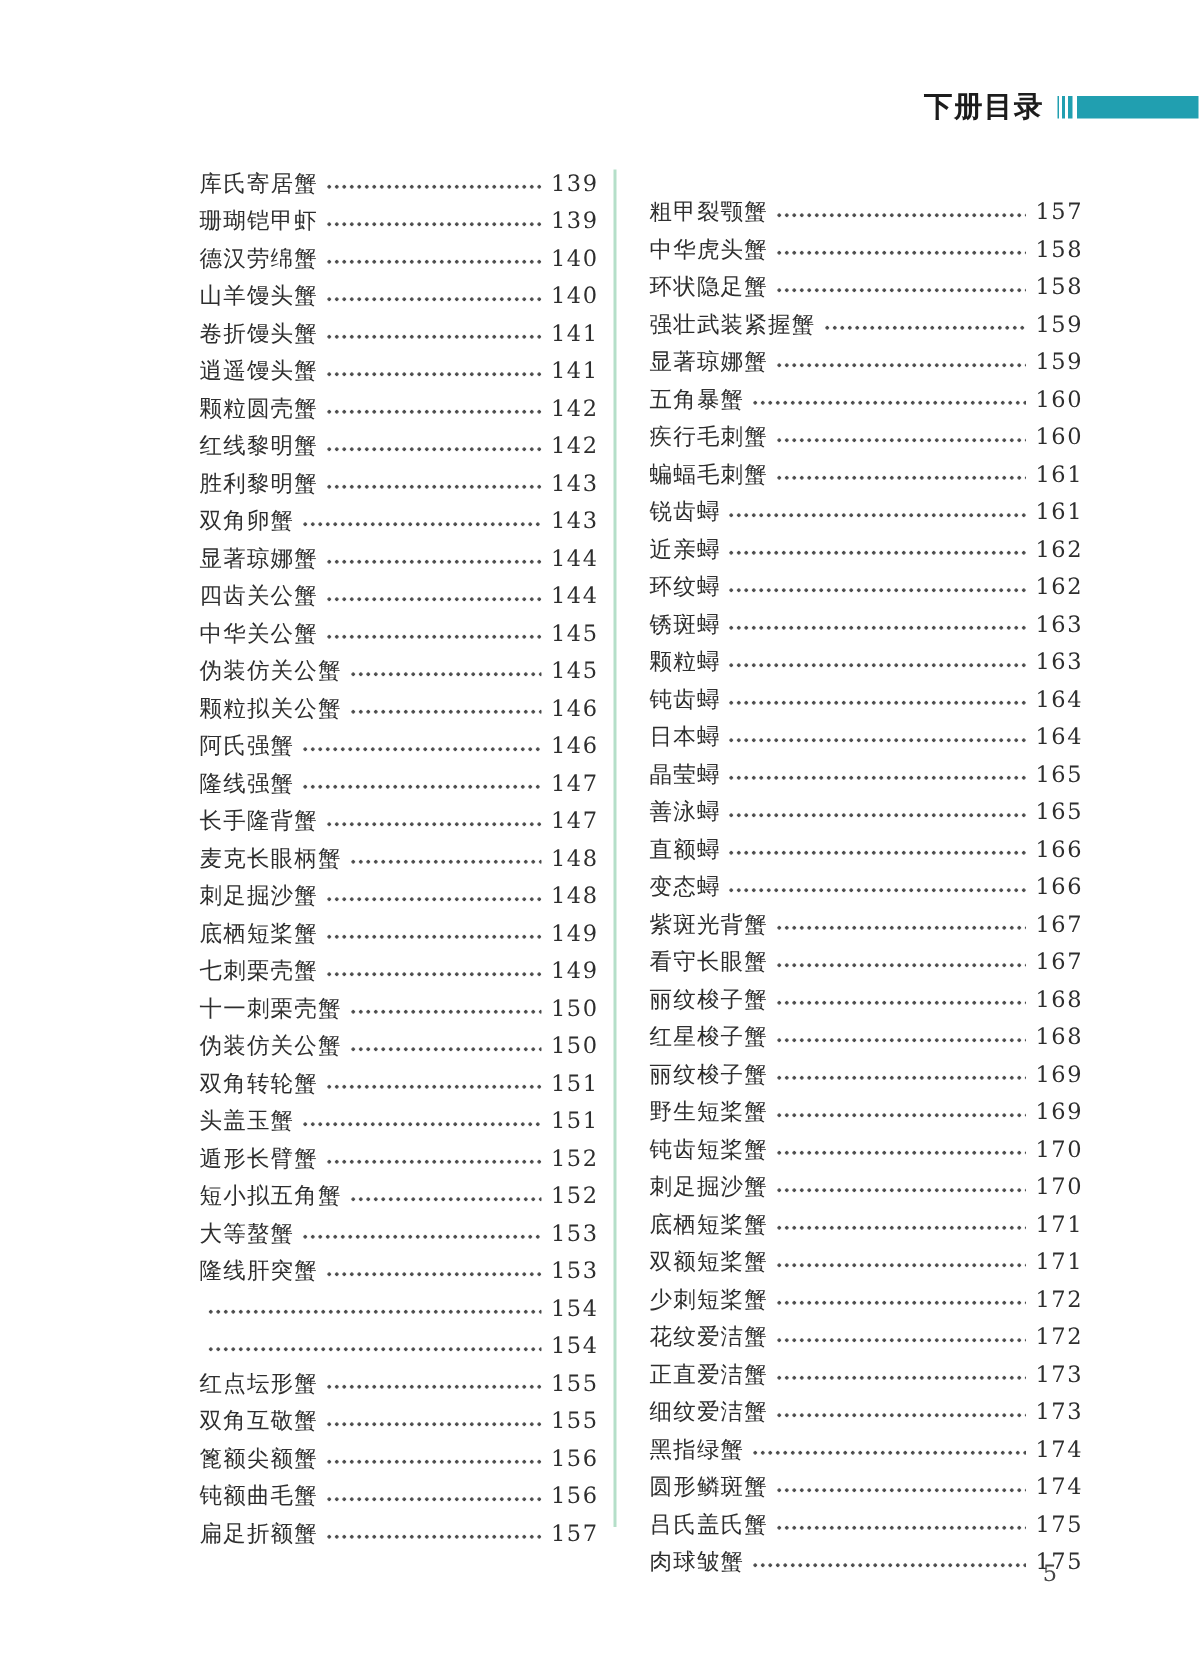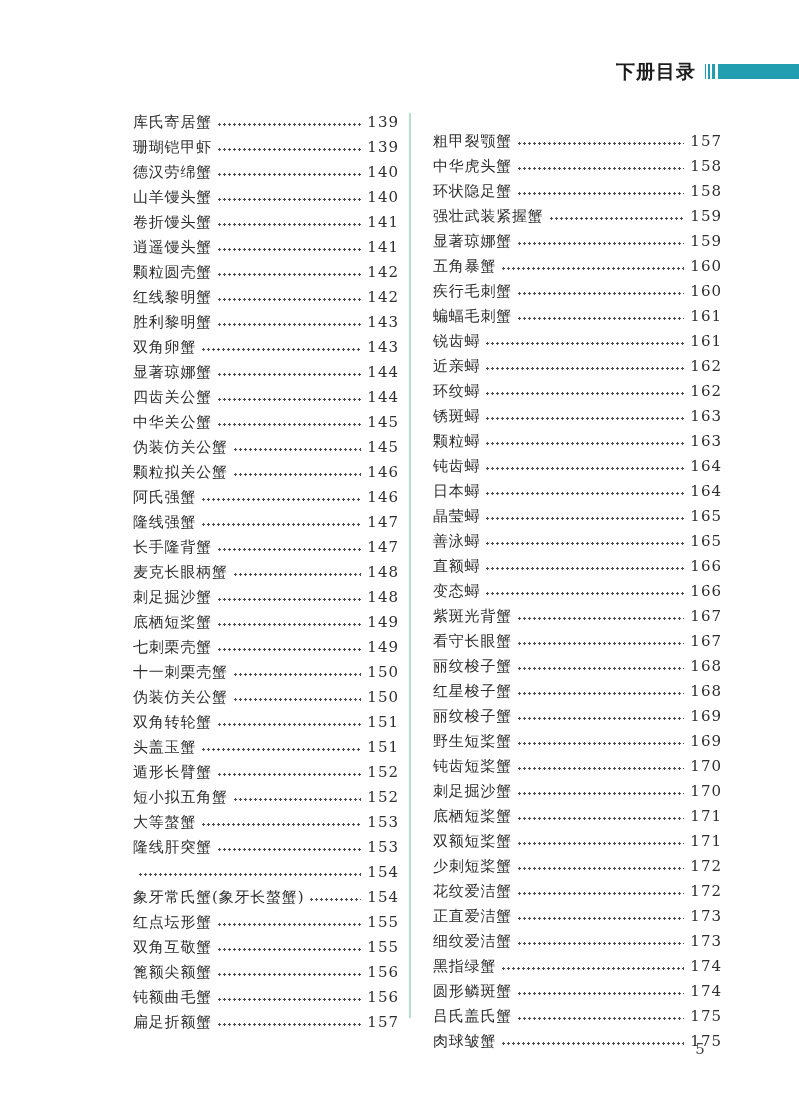--- a/index.html
+++ b/index.html
@@ -219,21 +219,20 @@
       <div class="toc-row">
     <span class="t">隆线肝突蟹</span>
     <span class="leader"></span>
     <span class="p">153</span>
   </div>
       <div class="toc-row">
     <span class="leader"></span>
     <span class="p">154</span>
   </div>
       <div class="toc-row">
-    <span class="t">象牙常氏蟹(象牙长螯蟹)</span>
     <span class="leader"></span>
     <span class="p">154</span>
   </div>
       <div class="toc-row">
     <span class="t">红点坛形蟹</span>
     <span class="leader"></span>
     <span class="p">155</span>
   </div>
       <div class="toc-row">
     <span class="t">双角互敬蟹</span>

